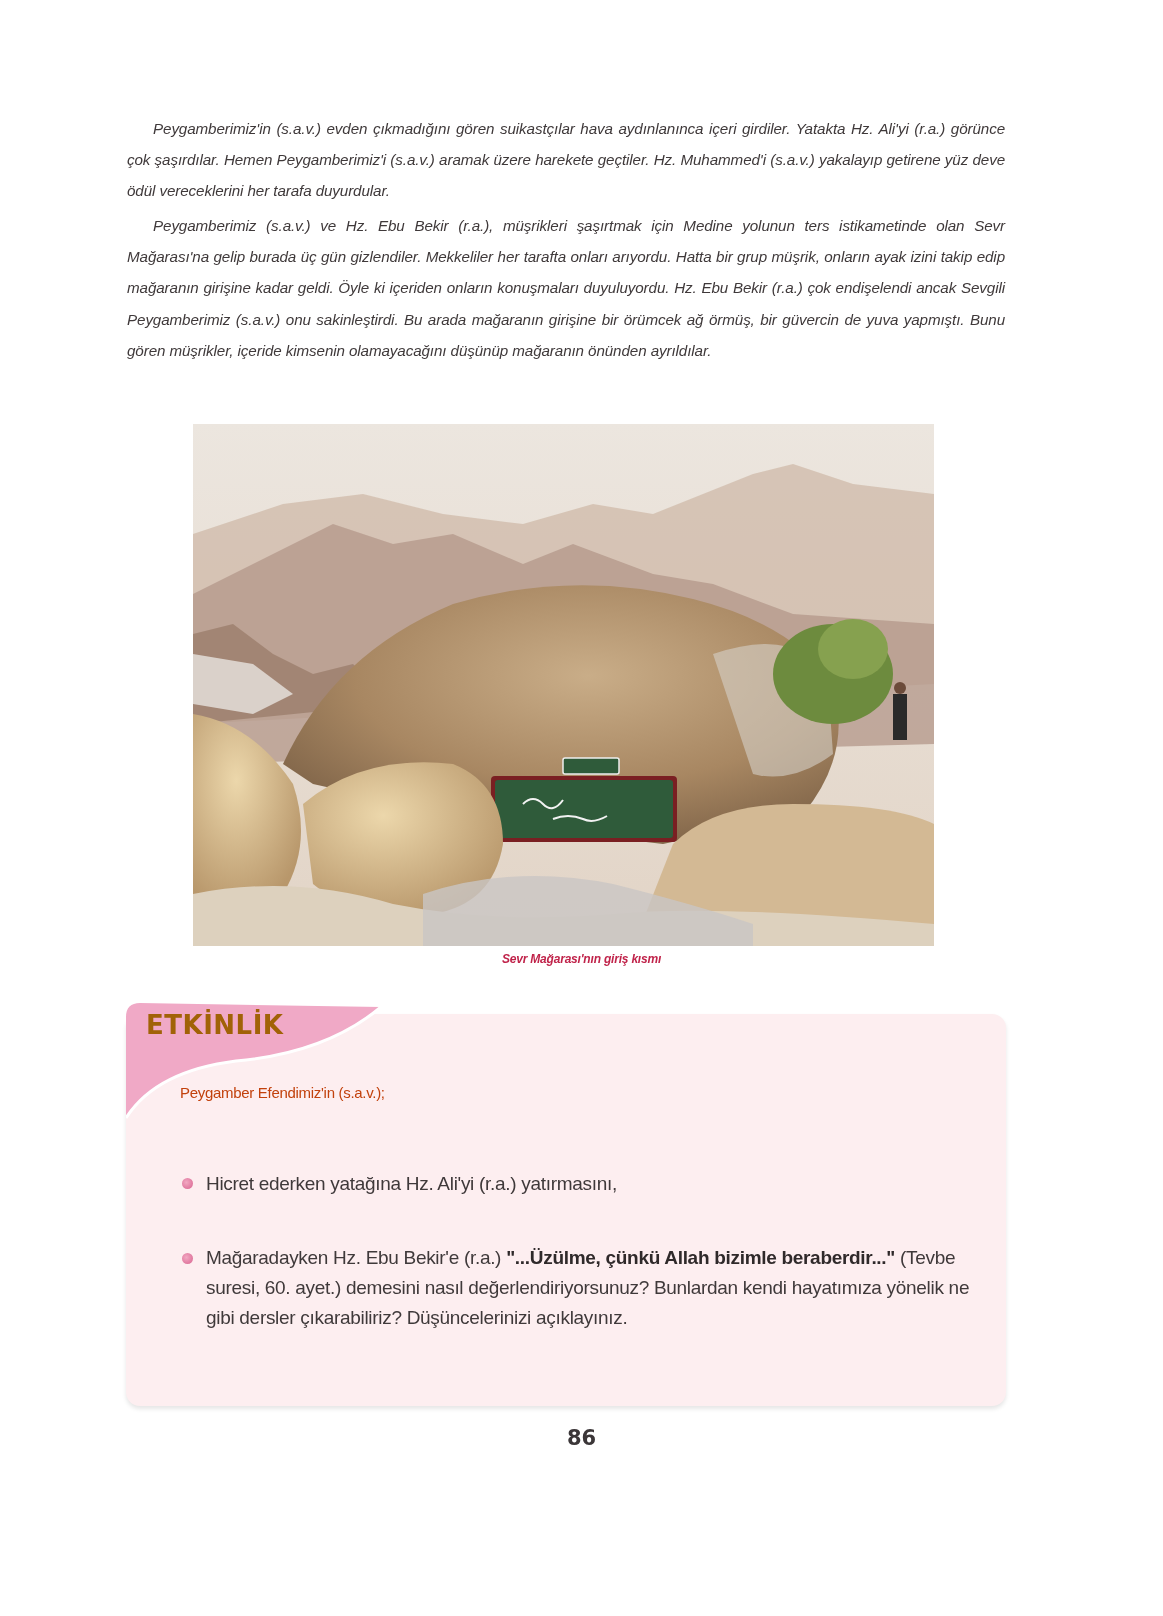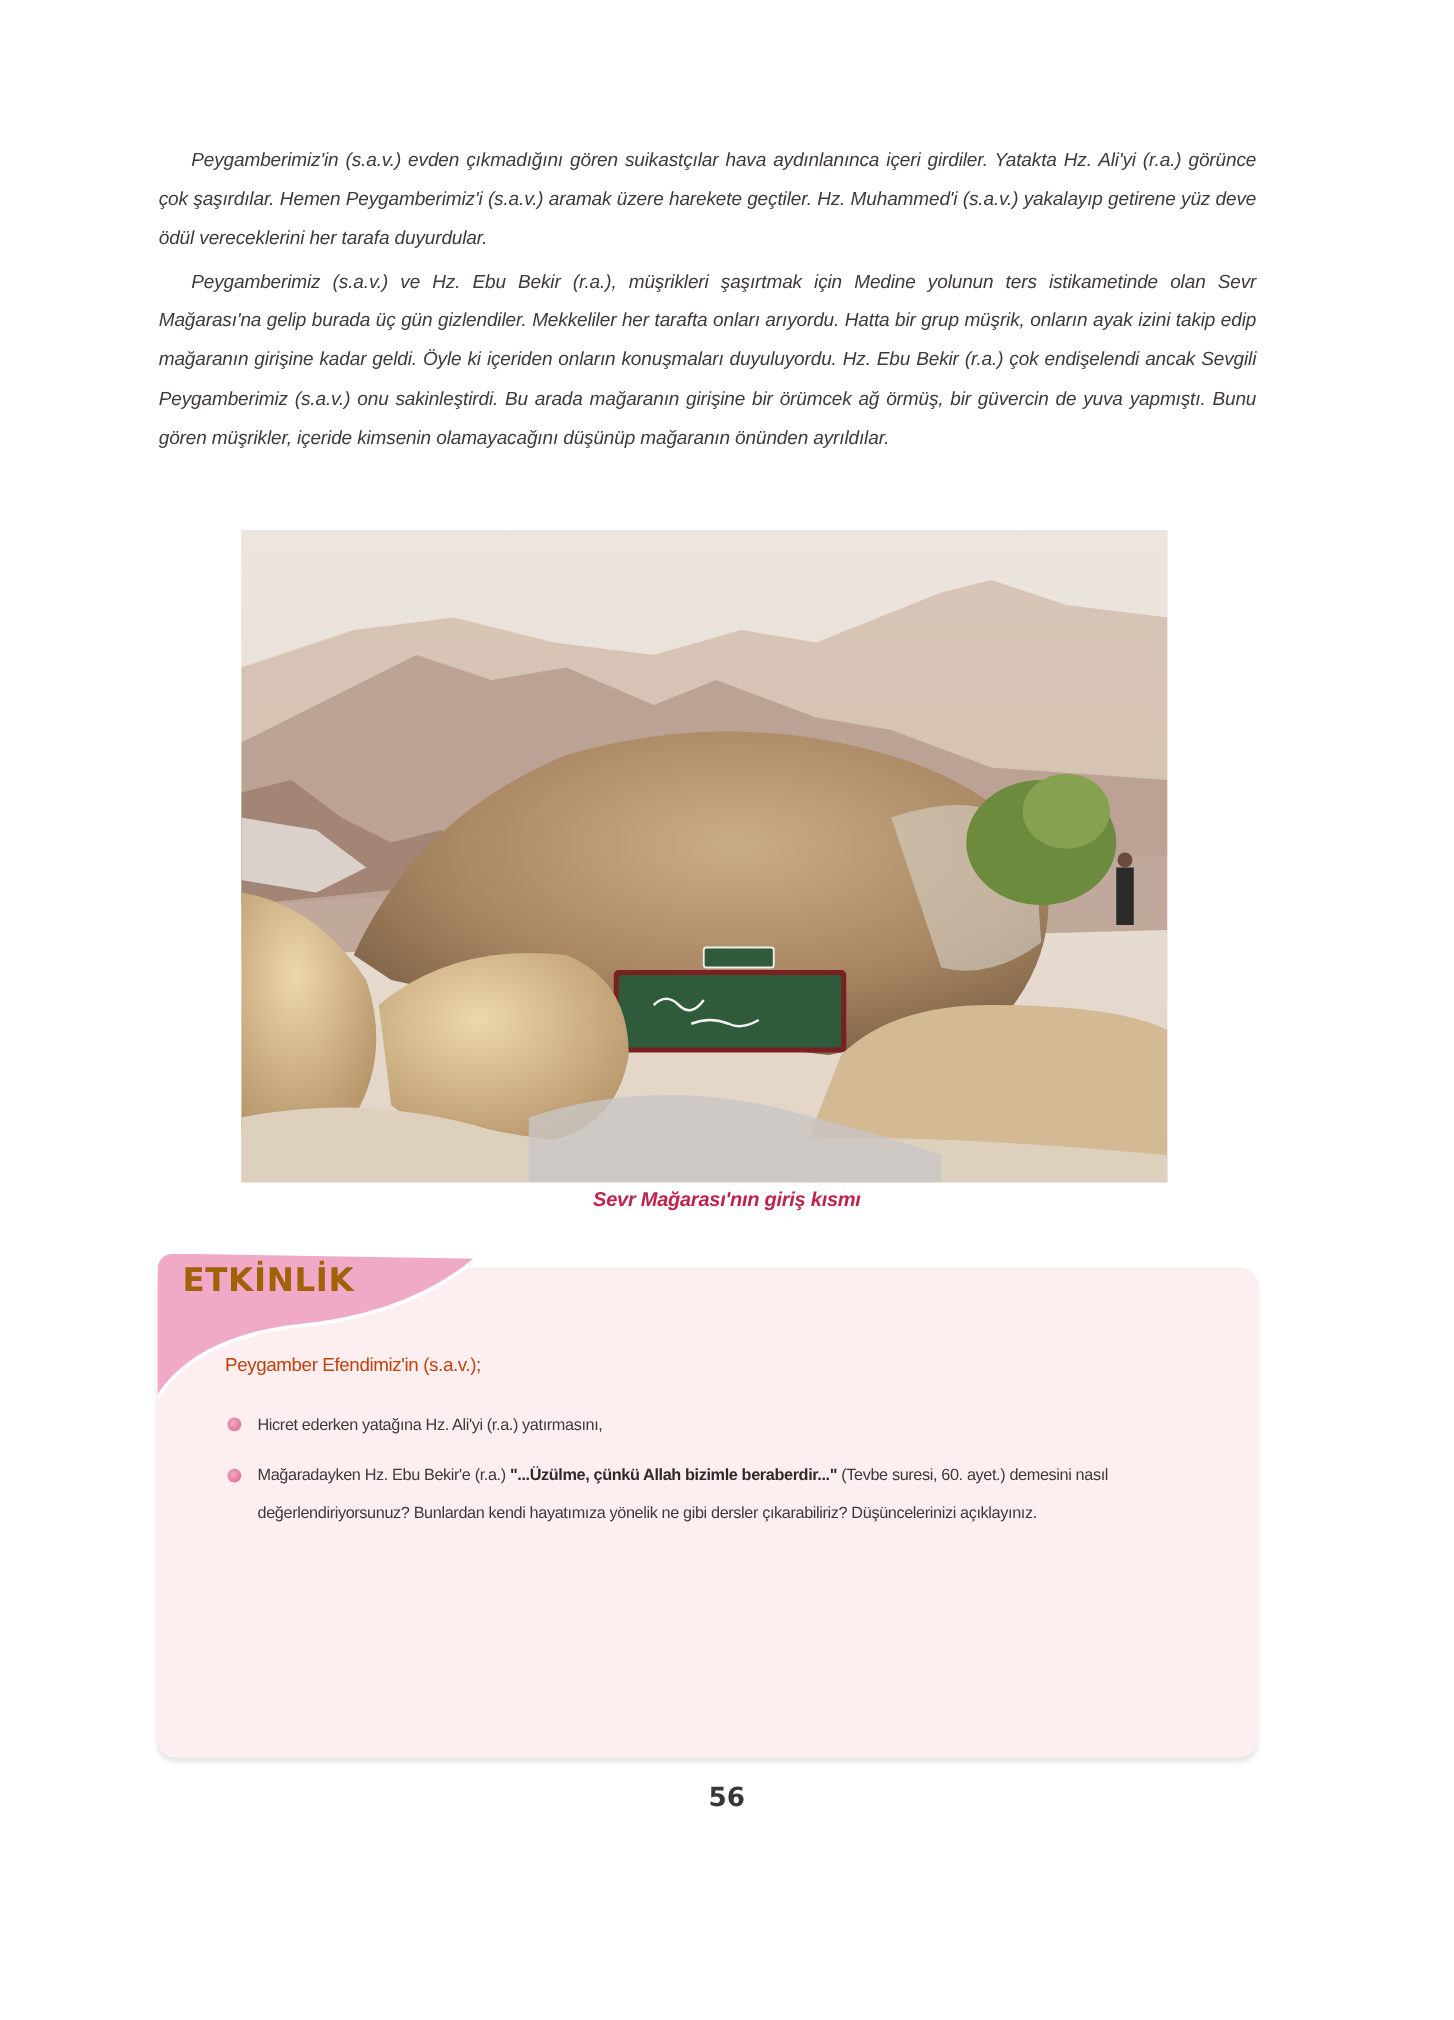--- a/index.html
+++ b/index.html
@@ -16,21 +16,21 @@
     #p1 { top: 113px; }
     #p2 { top: 210px; }
 
     .photo {
       position: absolute; left: 193px; top: 424px; width: 741px; height: 522px;
       overflow: hidden; background: #e9e3da;
     }
     .photo svg { display: block; width: 100%; height: 100%; }
     .caption {
       position: absolute; top: 952px; left: 0; width: 1163px; text-align: center;
-      font-size: 16px; font-style: italic; font-weight: bold; color: #c0234a;
+      font-size: 12px; font-style: italic; font-weight: bold; color: #c0234a;
       letter-spacing: -0.2px;
     }
 
     .activity {
       position: absolute; left: 126px; top: 1014px; width: 880px; height: 392px;
       background: #fdeef0; border-radius: 14px;
       box-shadow: 0 3px 4px rgba(0,0,0,0.10);
     }
     .activity-tab {
       position: absolute; left: 126px; top: 1003px; width: 260px; height: 120px;
@@ -40,22 +40,22 @@
       position: absolute; left: 146px; top: 1010px;
       font-family: "DejaVu Sans", sans-serif; font-weight: bold;
       font-size: 26px; color: #a16207; letter-spacing: 0.5px;
     }
     .activity-intro {
       position: absolute; left: 180px; top: 1084px;
       font-size: 15px; color: #c2410c; letter-spacing: -0.3px;
     }
     .act-list { position: absolute; left: 180px; top: 1124px; width: 810px; }
     .act-item {
-      font-size: 13px; color: #3f393a; line-height: 31px; letter-spacing: -0.3px;
-      margin-bottom: 10px; position: relative; padding-left: 26px;
+      font-size: 19px; color: #3f393a; line-height: 31px; letter-spacing: -0.3px;
+      margin-bottom: 10px; position: relative; padding-left: 26px; margin-top: 44px;
     }
     .act-item .dot {
       position: absolute; left: 2px; top: 10px; width: 11px; height: 11px;
       border-radius: 50%; background: radial-gradient(circle at 40% 40%, #f2a8c2, #d8628f);
     }
     .act-item.last { margin-left: -40px; padding-left: 66px; text-indent: 0; line-height: 30px; }
     .act-item.last .dot { left: 42px; }
     .act-item b { color: #2f292a; }
 
     .page-number {
@@ -128,13 +128,13 @@
   <div class="act-item">
     <span class="dot"></span>
     <span>Hicret ederken yatağına Hz. Ali'yi (r.a.) yatırmasını,</span>
   </div>
   <div class="act-item last">
     <span class="dot"></span>
     <span>Mağaradayken Hz. Ebu Bekir'e (r.a.) </span><b>"...Üzülme, çünkü Allah bizimle beraberdir..."</b><span> (Tevbe suresi, 60. ayet.) demesini nasıl değerlendiriyorsunuz? Bunlardan kendi hayatımıza yönelik ne gibi dersler çıkarabiliriz? Düşüncelerinizi açıklayınız.</span>
   </div>
 </div>
 
-<div class="page-number">56</div>
+<div class="page-number">86</div>
 
 </body></html>

